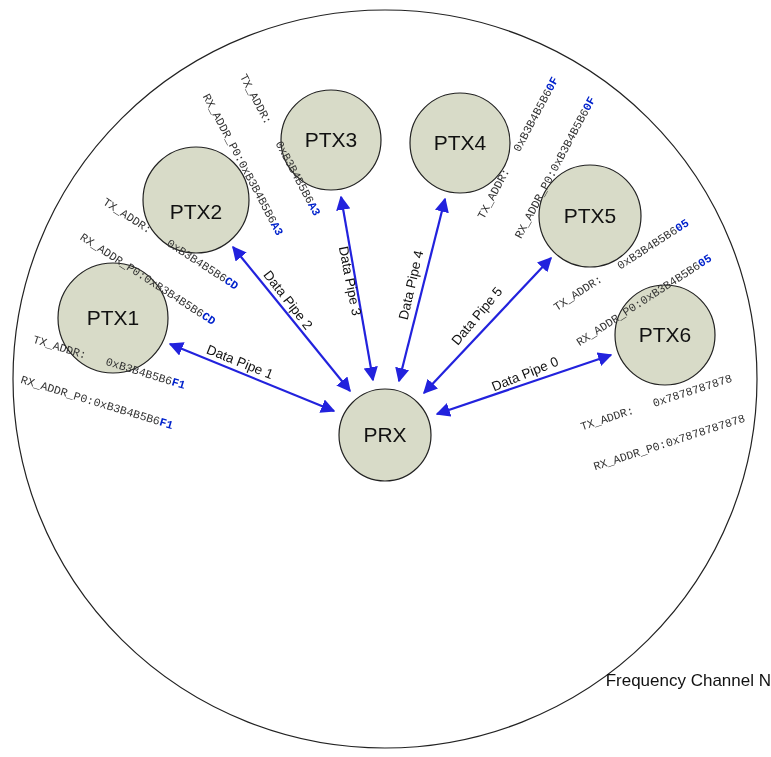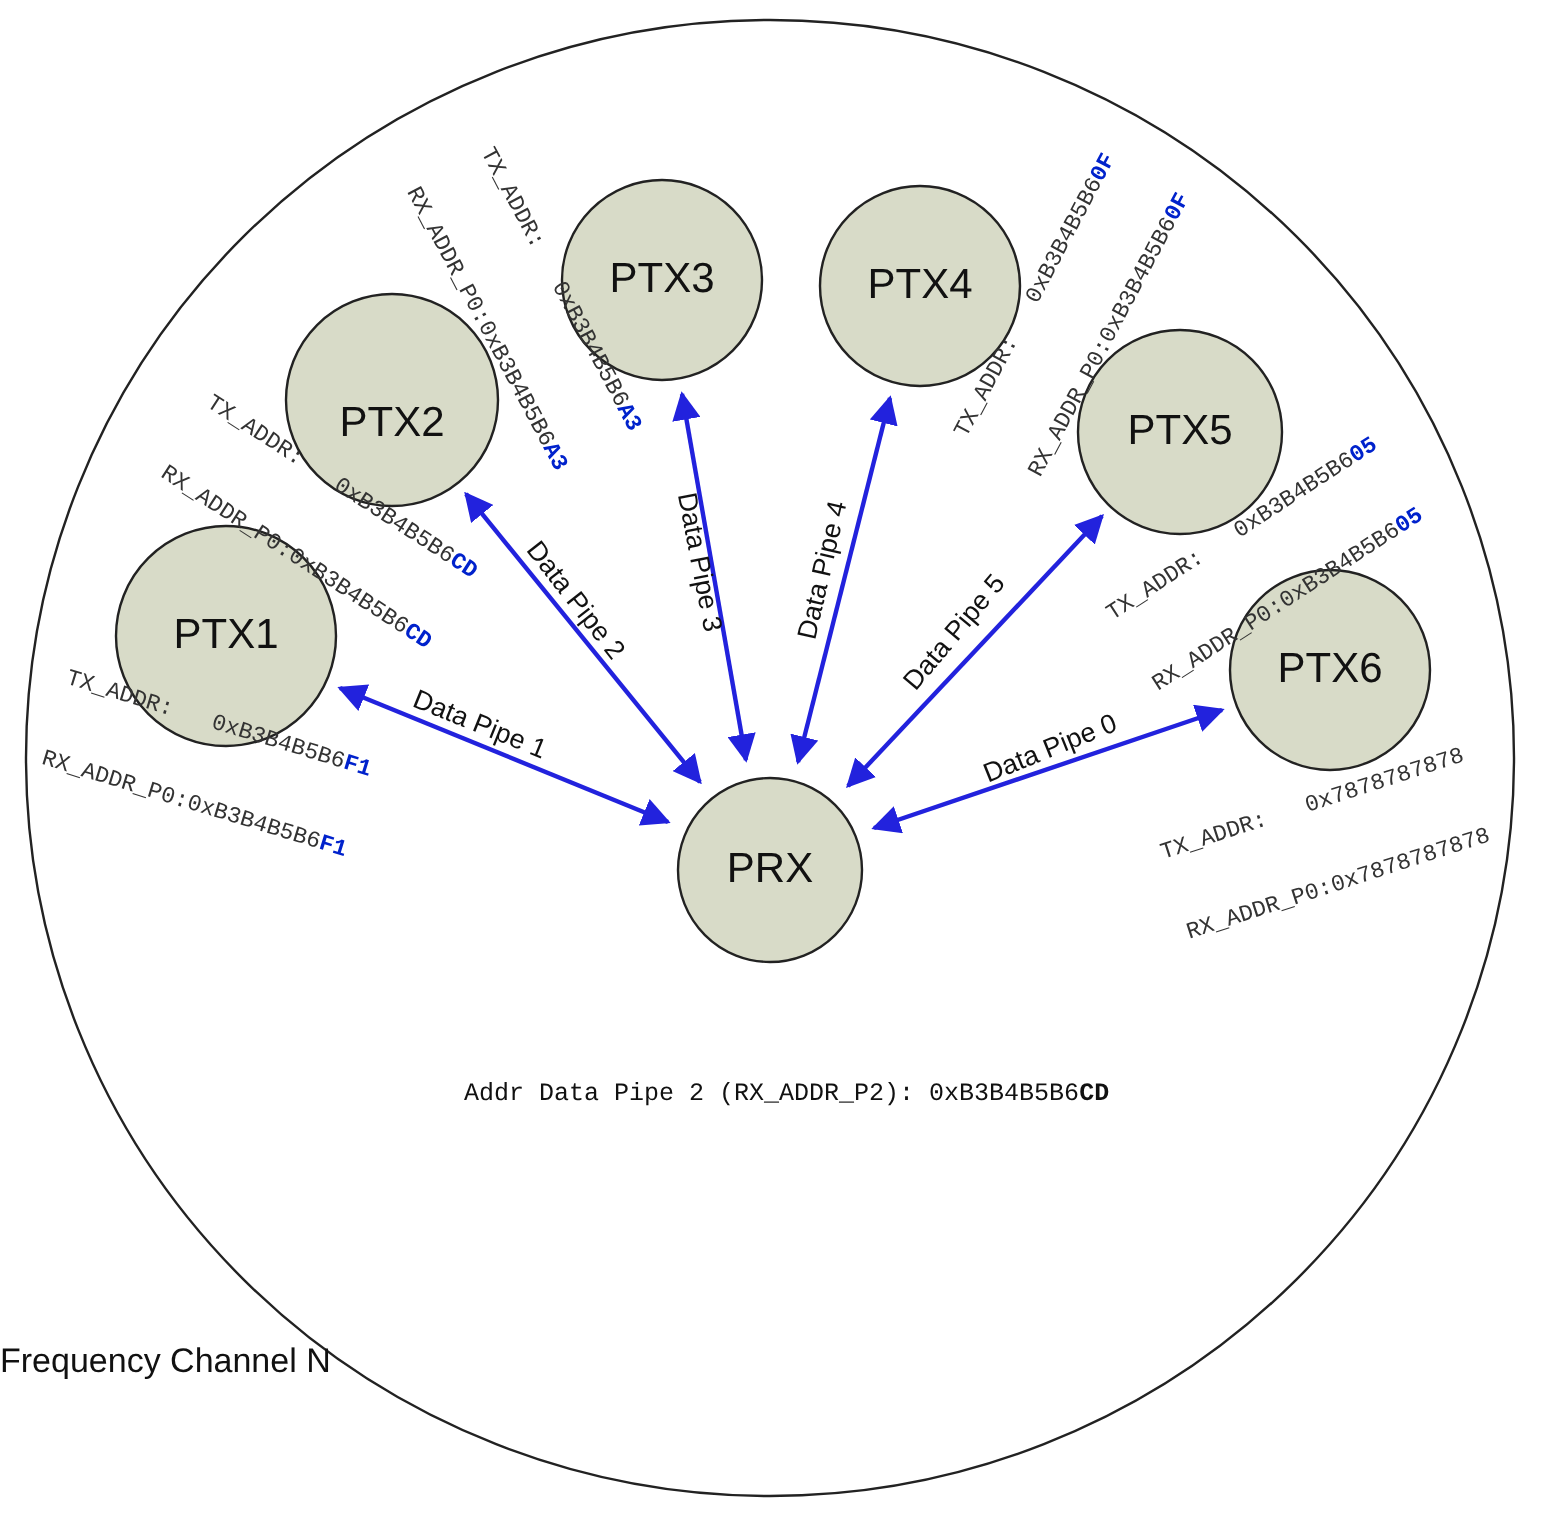--- a/index.html
+++ b/index.html
@@ -41,21 +41,21 @@
     font-family:"Liberation Mono", monospace;
     font-size:12.5px;
     line-height:15px;
     color:#111;
     white-space:pre;
   }
   .addr-table .sfx{font-weight:bold;}
   .chan-title{
     position:absolute;
     left:0;right:0;top:671px;
-    text-align:left;
+    text-align:right;
     font-size:17px;
     color:#111;
   }
 </style>
 </head>
 <body>
 
 <div class="stage">
 
   <svg width="771" height="757" viewBox="0 0 771 757">
@@ -122,19 +122,18 @@
     <div><span>TX_ADDR:   </span><span>0xB3B4B5B6</span><span class="hl">05</span></div>
     <div><span>RX_ADDR_P0:</span><span>0xB3B4B5B6</span><span class="hl">05</span></div>
   </div>
 
   <div class="addr" style="left:663px;top:423px;transform:translate(-50%,-50%) rotate(-18deg)">
     <div><span>TX_ADDR:   </span><span>0x7878787878</span><span class="hl"></span></div>
     <div><span>RX_ADDR_P0:</span><span>0x7878787878</span><span class="hl"></span></div>
   </div>
 
   <div class="addr-table">
-    <div><span>Addr Data Pipe 2 (RX_ADDR_P2): </span><span>0xB3B4B5B6</span><span class="sfx">CD</span></div>
     
   </div>
 
   <div class="chan-title">Frequency Channel N</div>
 
 </div>
 
 </body></html>

